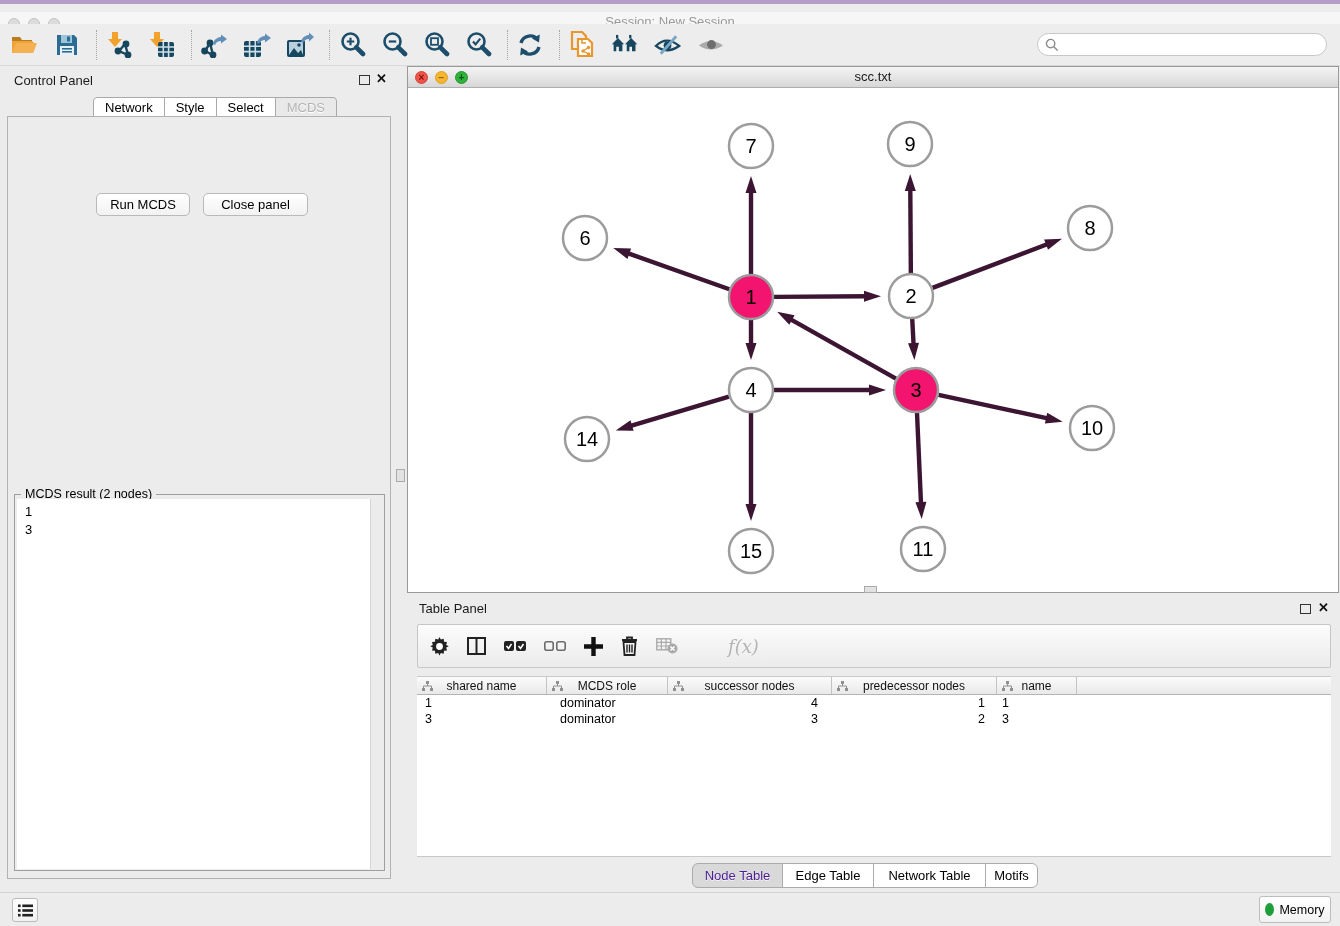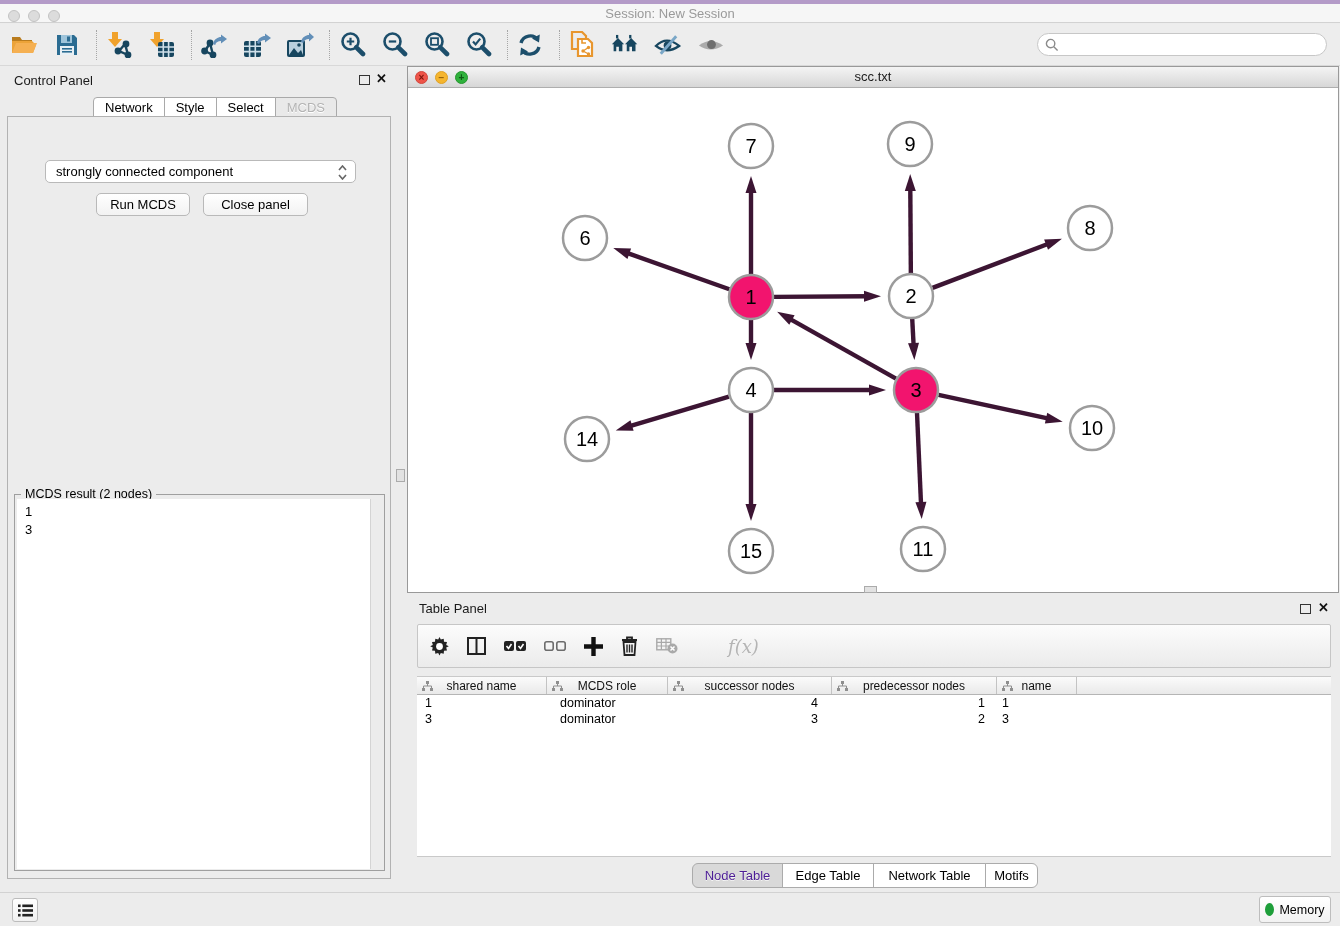--- a/index.html
+++ b/index.html
@@ -2,21 +2,21 @@
 <html><head>
 <meta charset="utf-8">
 <style>
   * { box-sizing: border-box; margin:0; padding:0; }
   html,body { width:1340px; height:926px; overflow:hidden; }
   body { font-family:"Liberation Sans",sans-serif; background:#ececec; position:relative; }
   .abs { position:absolute; }
 
   
   #purple-strip { left:0; top:0; width:1340px; height:4px; background:#b49bc8; }
-  #titlebar { left:0; top:4px; width:1340px; height:19px; background:#f6f6f6; border-bottom:1px solid #d2d2d2; }
+  #titlebar { left:0; top:12px; width:1340px; height:19px; background:#f6f6f6; border-bottom:1px solid #d2d2d2; }
   .tl-dot { position:absolute; top:6px; width:12px; height:12px; border-radius:50%; background:#dcdcdc; border:1px solid #c3c3c3; }
   #win-title { width:100%; text-align:center; color:#9a9a9a; font-size:13px; line-height:19px; }
 
   #toolbar { left:0; top:24px; width:1340px; height:42px; background:#ededed; border-bottom:1px solid #d8d8d8; display:flex; align-items:center; padding-left:10px; }
   .tbi { width:28px; height:28px; display:flex; align-items:center; justify-content:center; margin-right:15px; flex:none; }
   .tbsep { width:1px; height:30px; border-left:1px dotted #a6a6a6; margin:0 8px 0 0; flex:none; }
   #search-box { position:absolute; right:13px; top:9px; width:290px; height:23px; border:1px solid #c7c7c7; border-radius:12px; background:#fff; display:flex; align-items:center; padding-left:7px; }
 
   
   #control-panel { left:0; top:66px; width:393px; height:820px; }
@@ -251,29 +251,20 @@
   <div id="cp-title" class="abs">Control Panel</div>
   <div id="cp-float" class="abs"></div>
   <div id="cp-close" class="abs">✕</div>
   <div id="cp-tabs" class="abs">
     <div class="cp-tab">Network</div>
     <div class="cp-tab">Style</div>
     <div class="cp-tab">Select</div>
     <div class="cp-tab active">MCDS</div>
   </div>
   <div id="cp-box" class="abs">
-    <div id="criterion-select" class="abs">
-      <span>strongly connected component</span>
-      <span id="criterion-arrows">
-        <svg width="9" height="15" viewBox="0 0 9 15">
-            <path d="M1 5 L4.5 1 8 5" fill="none" stroke="#666" stroke-width="1.6"></path>
-            <path d="M1 10 L4.5 14 8 10" fill="none" stroke="#666" stroke-width="1.6"></path>
-          </svg>
-      </span>
-    </div>
     <div id="run-btn" class="btn abs">Run MCDS</div>
     <div id="closep-btn" class="btn abs">Close panel</div>
     <div id="result-box" class="abs">
       <span id="result-legend">MCDS result (2 nodes)</span>
       <div id="result-inner">
         <div id="result-items">
             <div class="result-item">1</div>
             <div class="result-item">3</div>
           </div>
         <div id="result-scroll"></div>

